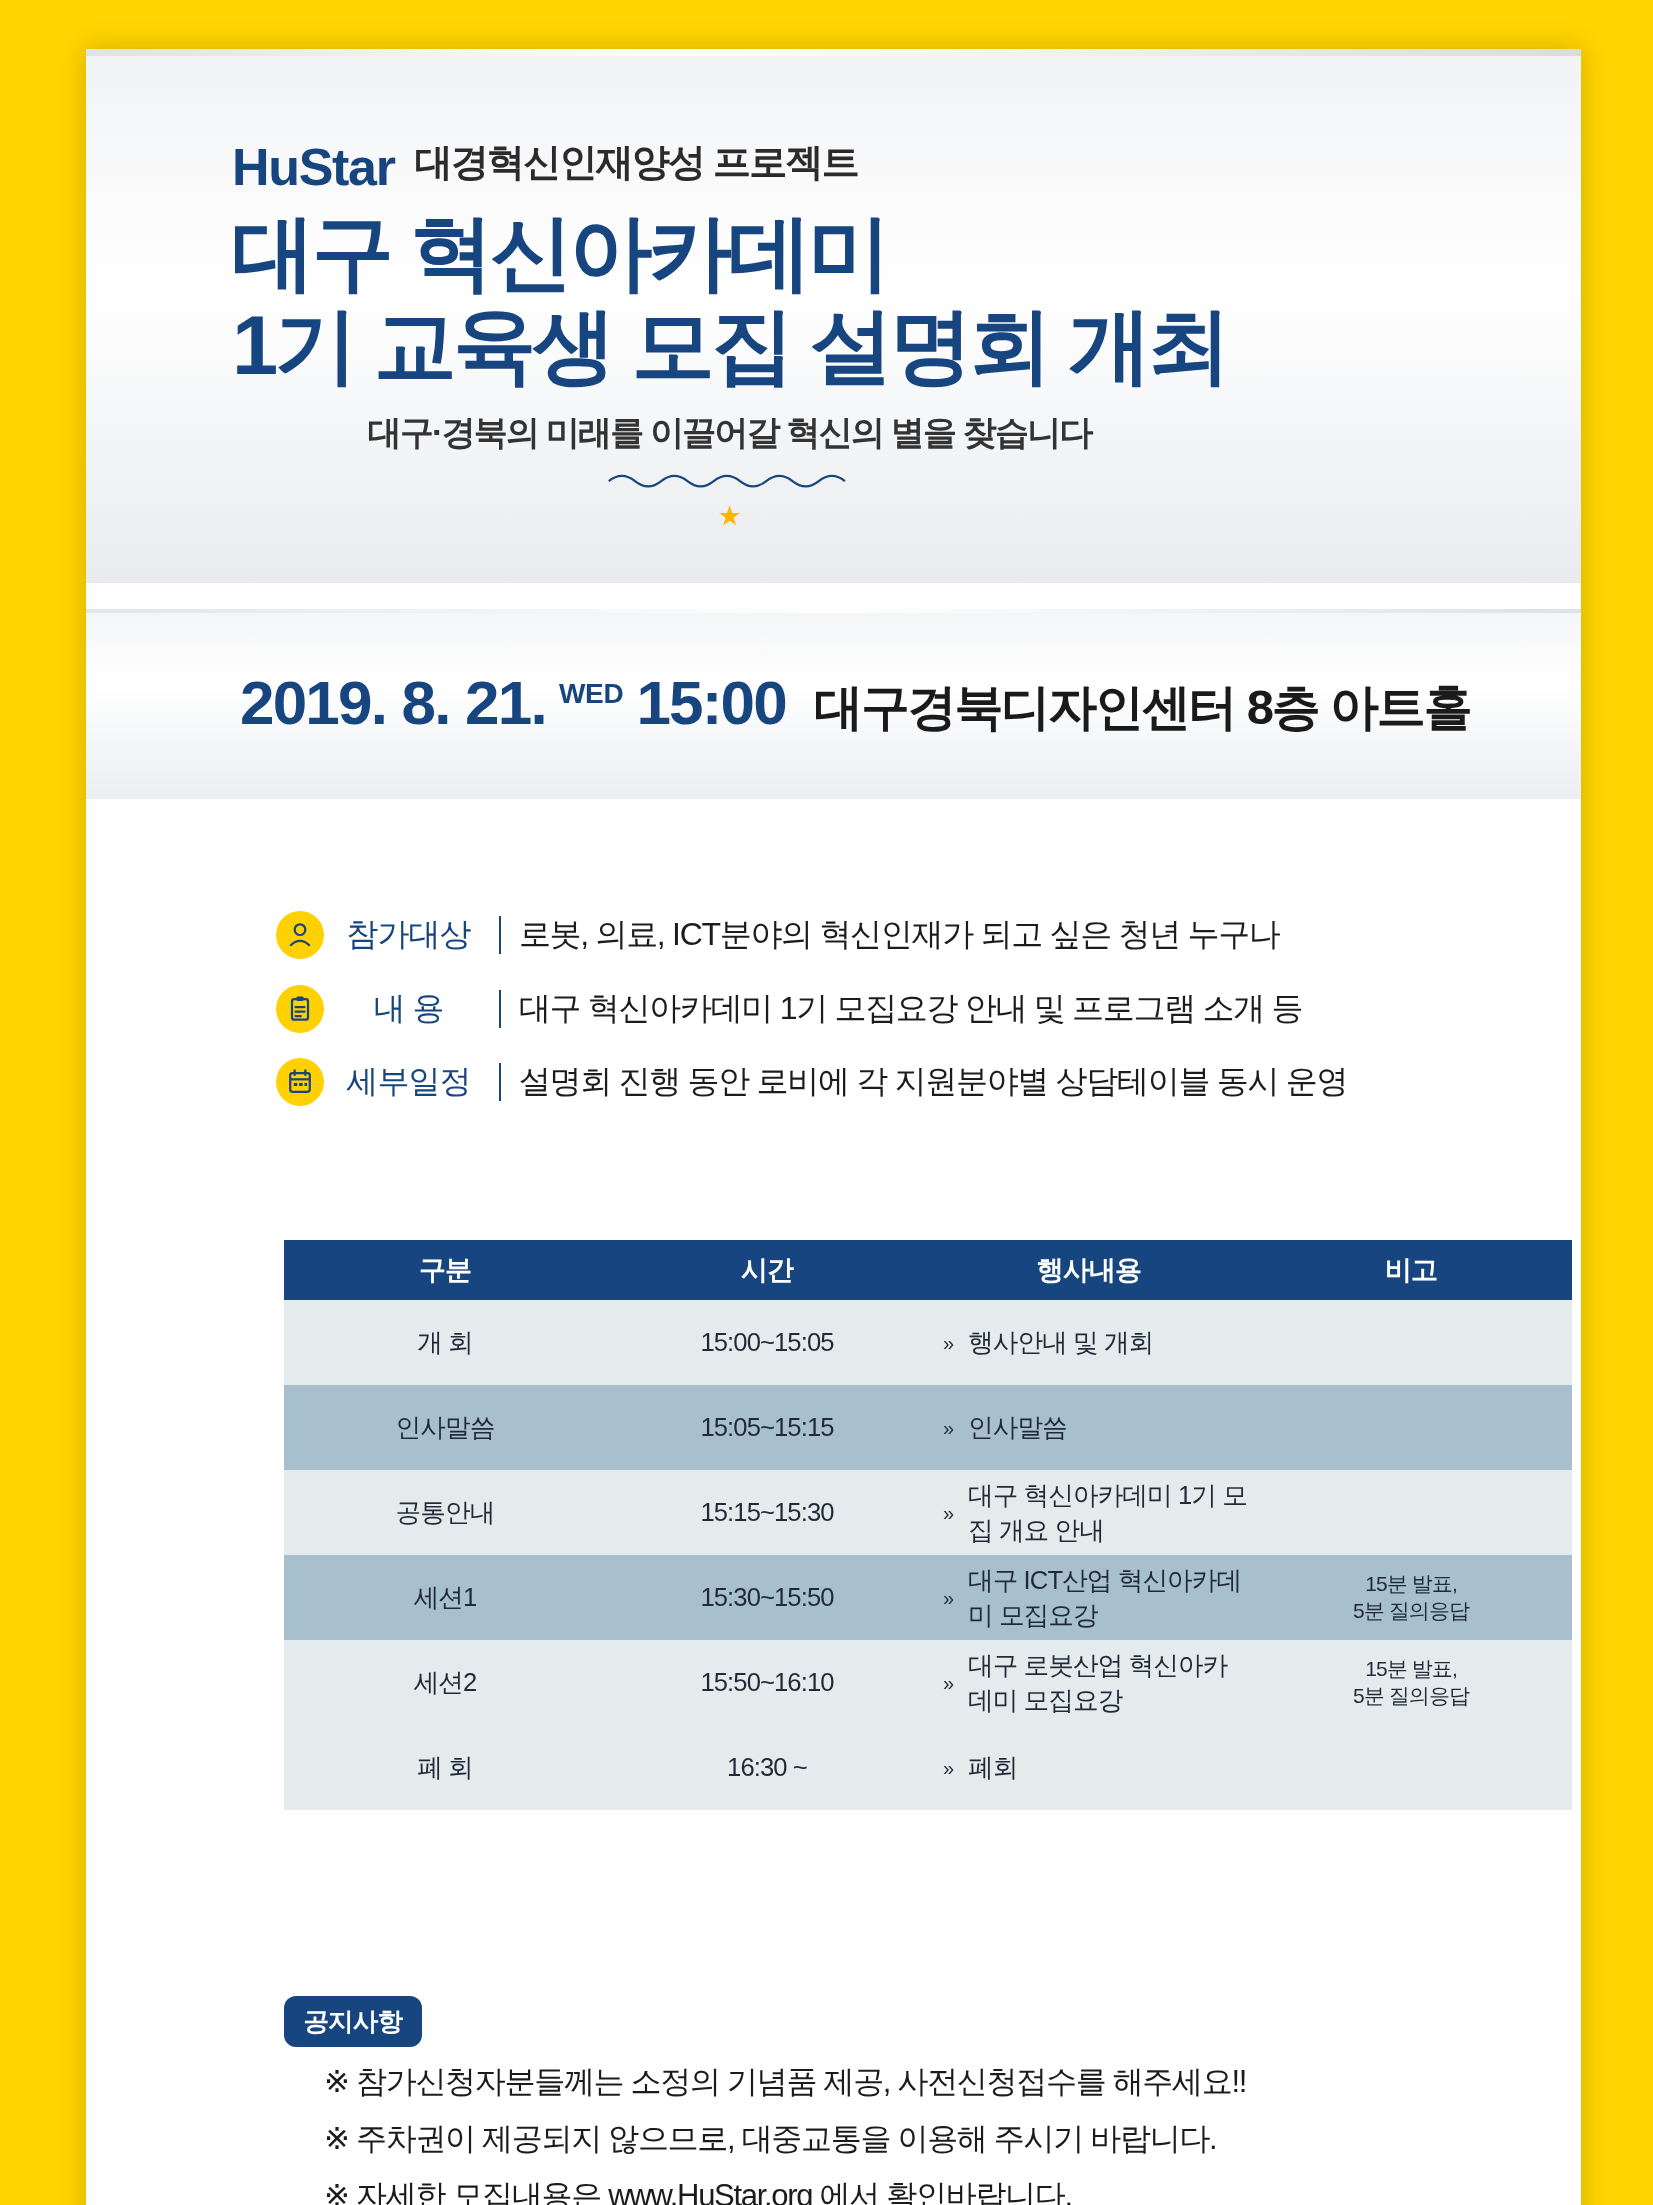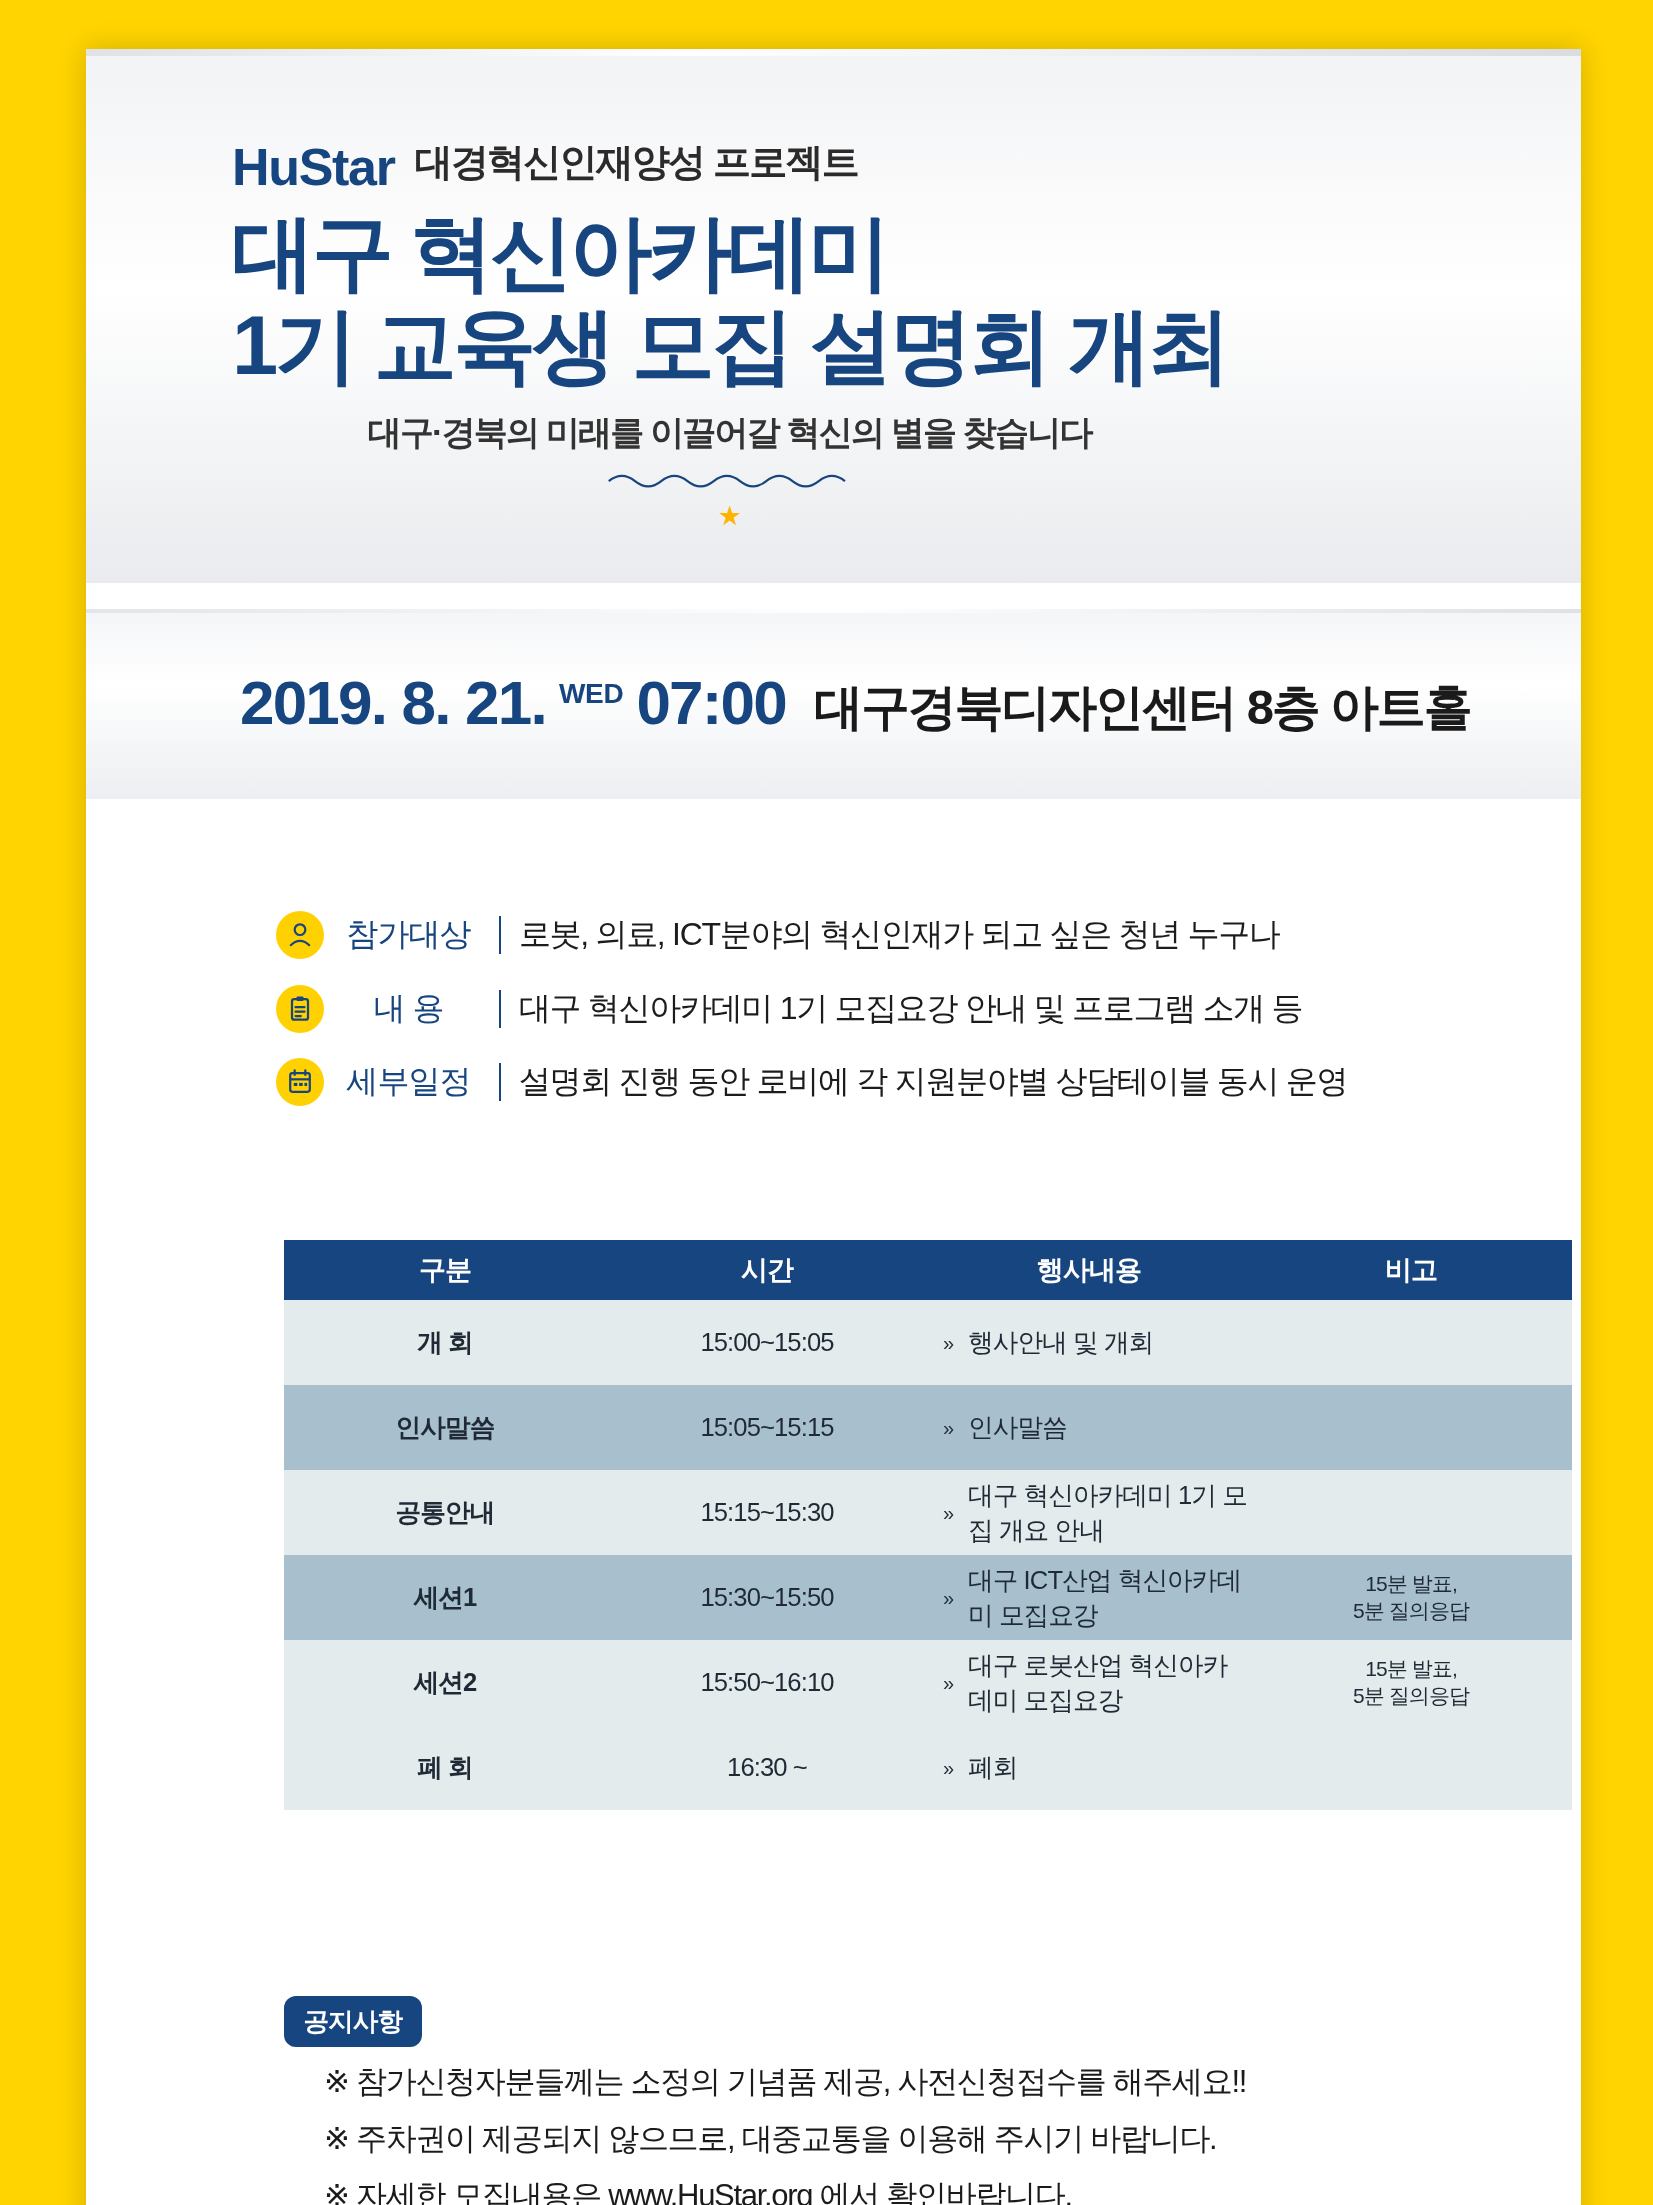--- a/index.html
+++ b/index.html
@@ -85,21 +85,21 @@
   
   .tablewrap{position:absolute;left:198px;top:1191px;width:1288px;}
   table{border-collapse:collapse;width:1288px;table-layout:fixed;}
   thead th{
     background:#17457f;color:#fff;font-size:27px;font-weight:bold;height:58px;
     letter-spacing:-0.9px;
   }
   tbody td{height:83px;font-size:25.6px;color:#1f2a36;letter-spacing:-0.9px;text-align:center;}
   tbody tr.light td{background:#e4ebec;}
   tbody tr.dark td{background:#a8c0ce;}
-  td.c1{width:212px;font-weight:bold;margin-left:32px;}
+  td.c1{width:212px;font-weight:normal;margin-left:32px;}
   td.c2{width:269px;}
   td.c3{width:542px;text-align:left;padding-left:40px;position:relative;}
   td.c4{width:265px;font-size:21px;line-height:1.25;}
   .chev{position:absolute;left:15px;top:50%;transform:translateY(-50%);color:#1f2a36;font-size:20px;}
   
   .notice-badge{
     position:absolute;left:198px;top:1947px;
     background:#17457f;color:#fff;font-size:25.6px;font-weight:bold;
     padding:8px 19.4px;border-radius:12px;letter-spacing:-0.9px;
   }
@@ -131,21 +131,21 @@
         </span>
         <span class="starmark">★</span>
       </div>
     </div>
   </div>
 
   <div class="dateband">
     <div class="date-inner">
       <span class="d-big">2019. 8. 21.</span>
       <span class="d-wed">WED</span>
-      <span class="d-time">07:00</span>
+      <span class="d-time">15:00</span>
       <span class="d-place">대구경북디자인센터 8층 아트홀</span>
     </div>
   </div>
 
   <div class="info">
     <div class="info-row">
       <div class="ic">
         <svg width="32" height="32" viewBox="0 0 72 72">
           <circle cx="36" cy="24" r="12" fill="none" stroke="#17457f" stroke-width="5"></circle>
           <path d="M14 60 q22 -22 44 0" fill="none" stroke="#17457f" stroke-width="5"></path>

